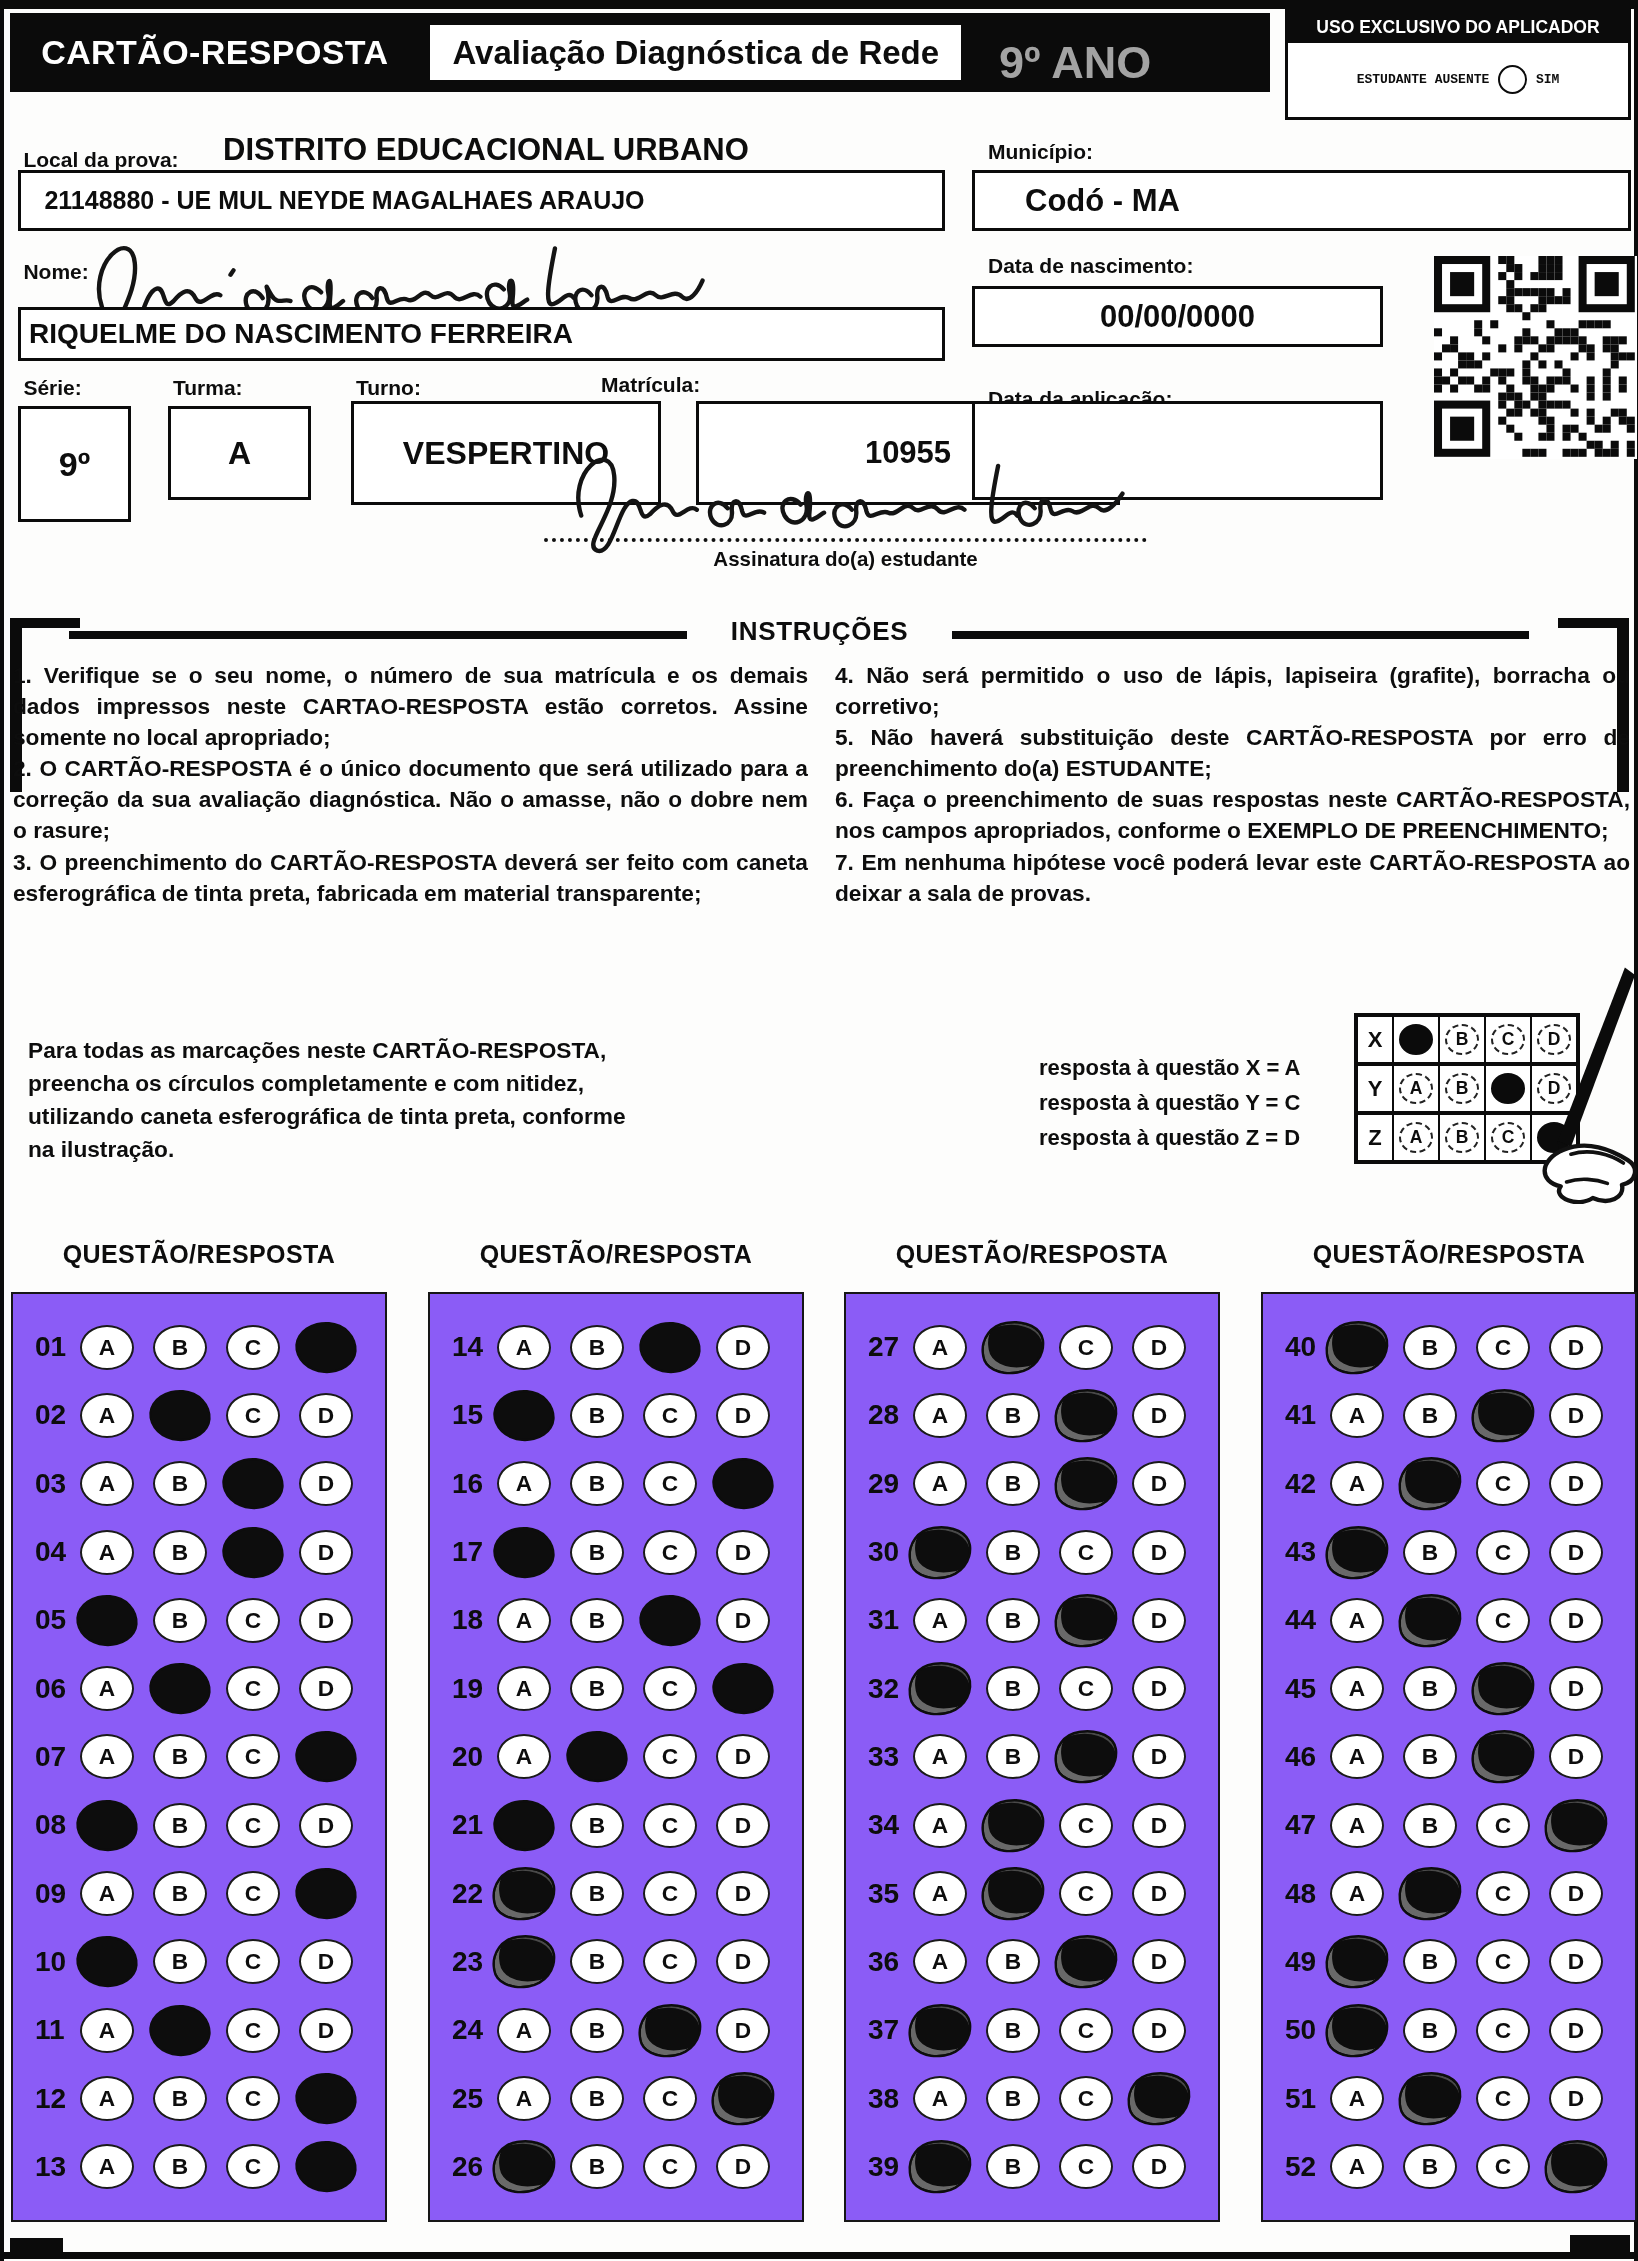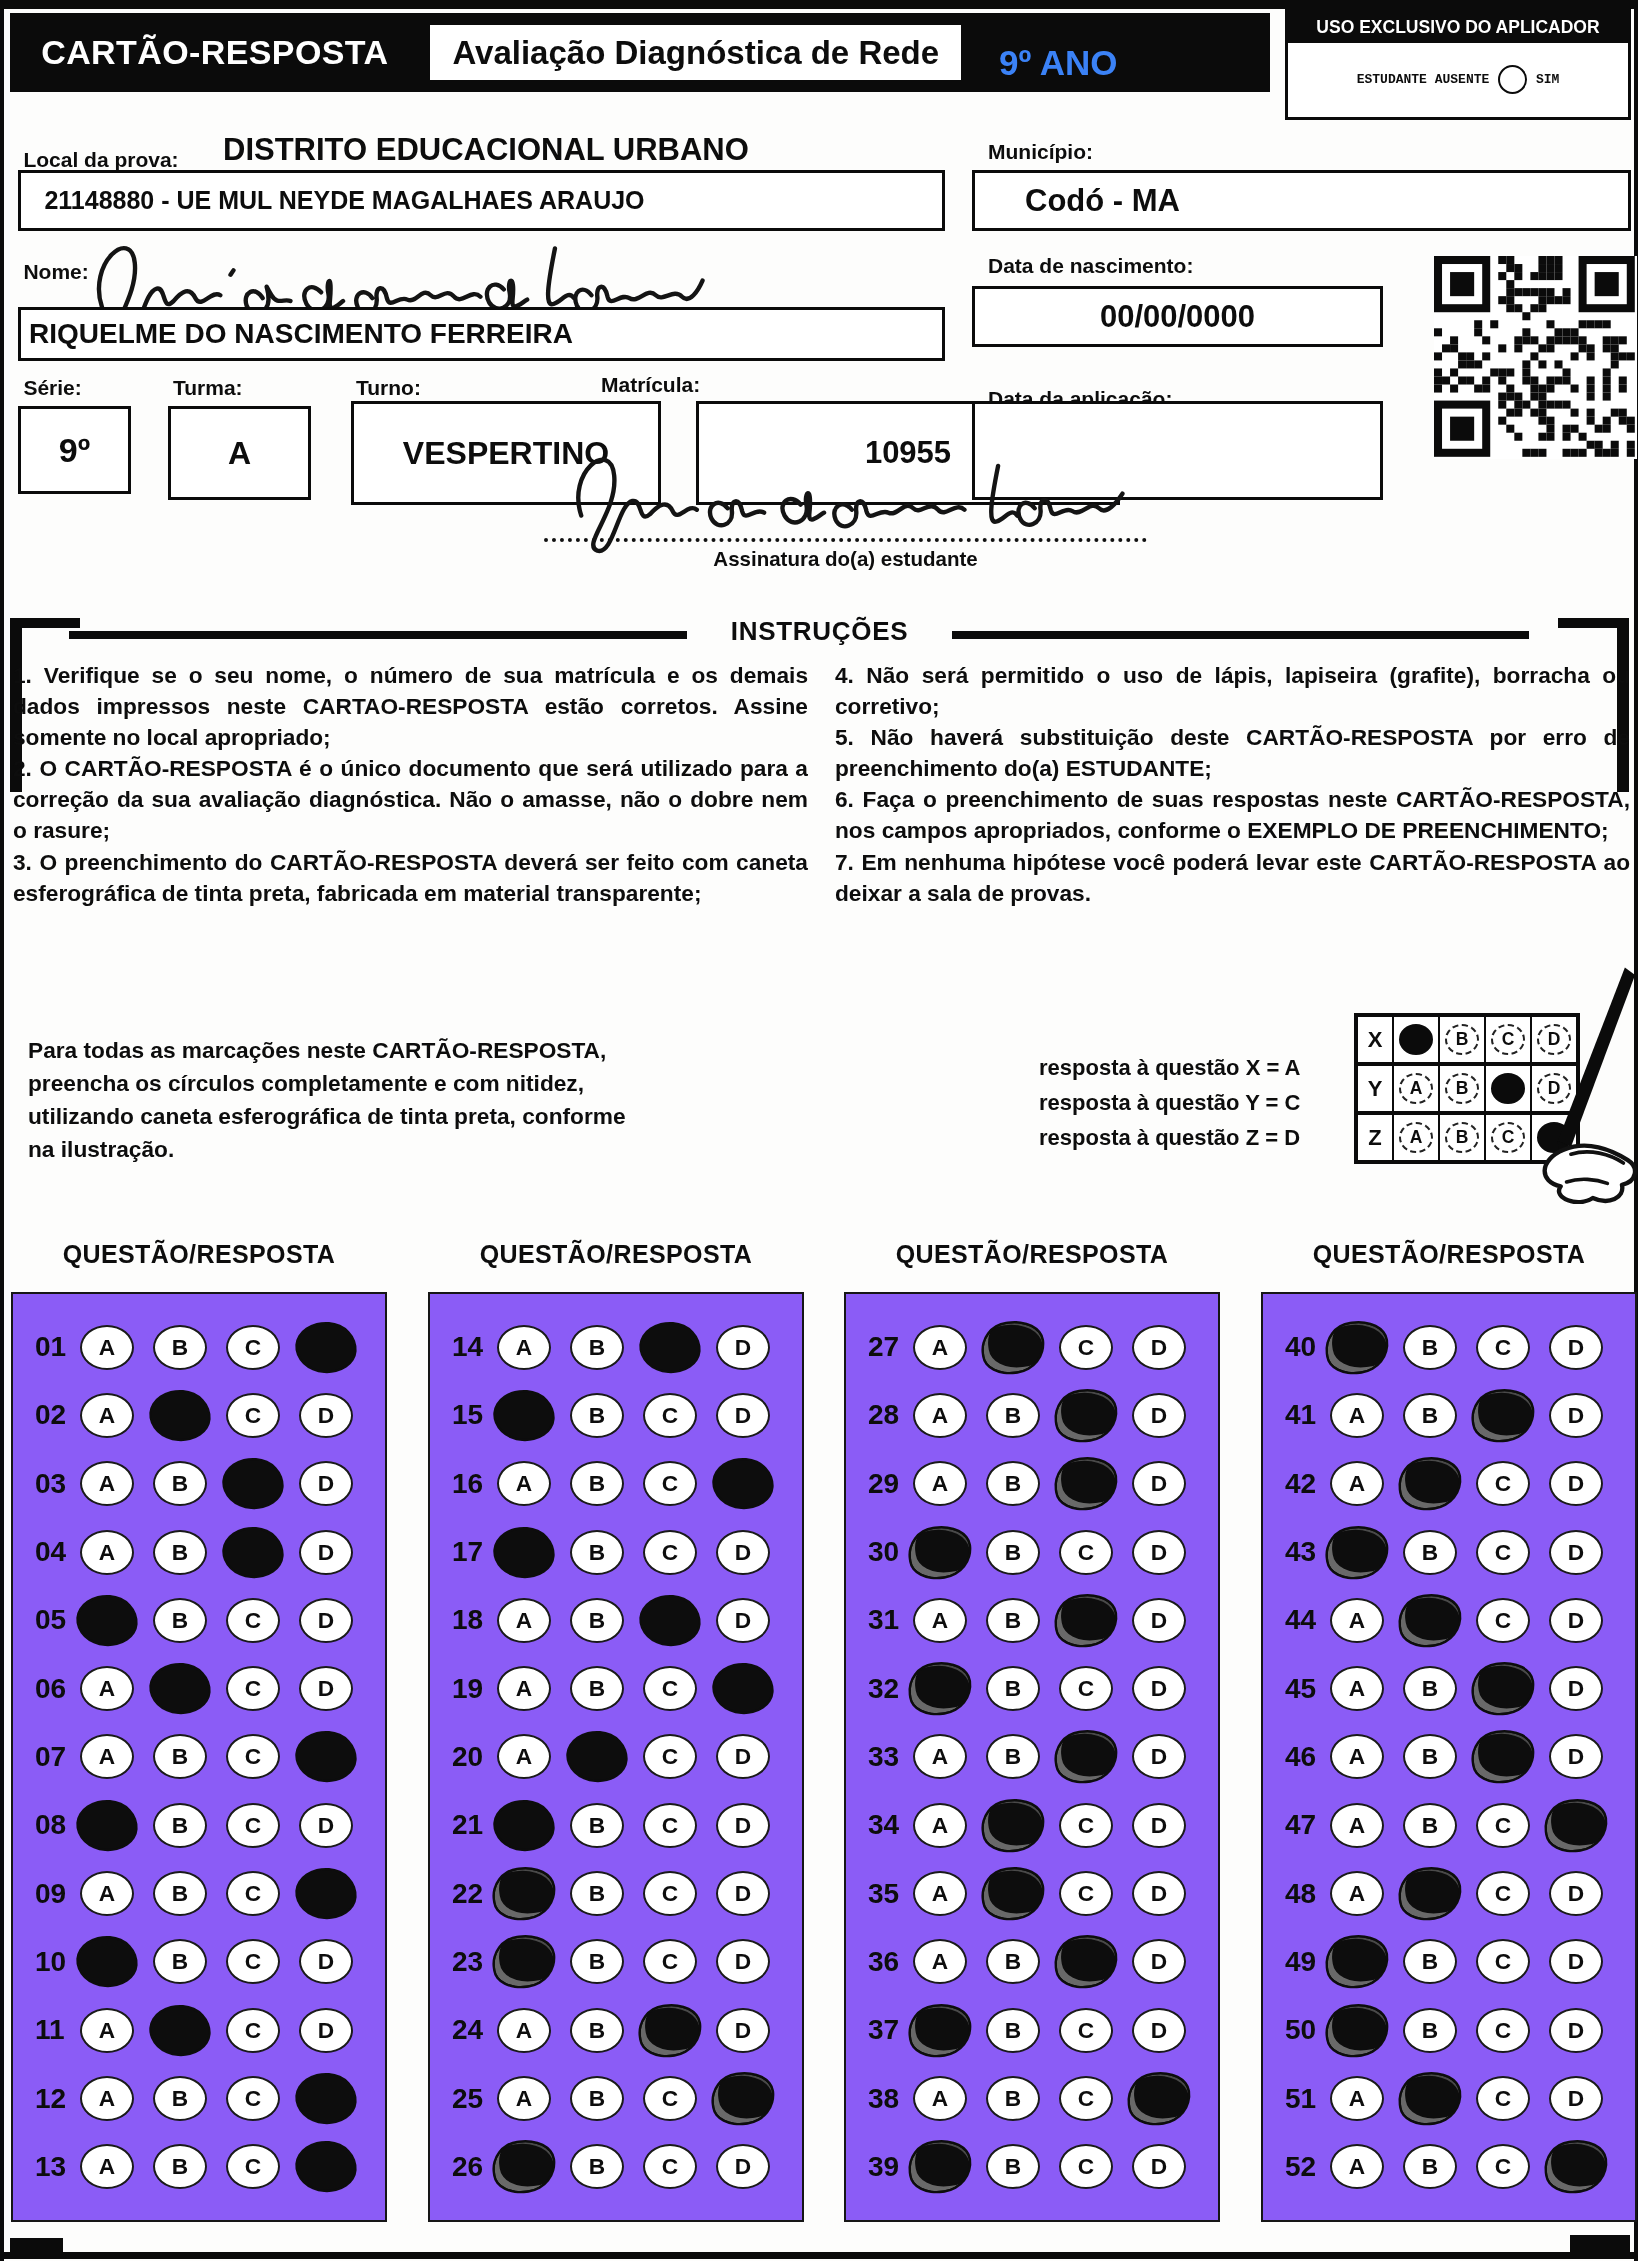--- a/index.html
+++ b/index.html
@@ -9,21 +9,21 @@
   .frame-top{position:absolute;left:0;top:0;width:1639px;height:8.8px;background:#0b0b0b;}
   .frame-left{position:absolute;left:0;top:0;width:4.4px;height:2261px;background:#0b0b0b;}
   .frame-right{position:absolute;left:1634px;top:0;width:4.4px;height:2261px;background:#0b0b0b;}
   .frame-bottom{position:absolute;left:0;top:2252px;width:1639px;height:7.3px;background:#0b0b0b;}
 
   
   .header-strip{position:absolute;left:10.2px;top:13px;width:1260px;height:79px;background:#0b0b0b;
                 display:flex;align-items:center;}
   .hdr-title{color:#fff;font-weight:700;font-size:34px;margin-left:31px;letter-spacing:0.4px;white-space:nowrap;}
   .hdr-subbox{background:#fff;margin-left:42px;padding:8.8px 22px;font-weight:700;font-size:33px;white-space:nowrap;}
-  .hdr-grade{color:#3b82f6;font-weight:700;font-size:35px;margin-left:38px;white-space:nowrap;margin-top:20px;}
+  .hdr-grade{color:#a3a3a3;font-weight:700;font-size:45px;margin-left:38px;white-space:nowrap;margin-top:20px;}
   .examiner{position:absolute;left:1285px;top:8.8px;width:346px;height:111px;border:3.7px solid #0b0b0b;
             box-sizing:border-box;background:#fff;display:flex;flex-direction:column;}
   .examiner-bar{background:#0b0b0b;color:#fff;font-weight:700;font-size:17.5px;text-align:center;padding:5.1px 0;}
   .examiner-row{flex:1;display:flex;align-items:center;justify-content:center;gap:8.8px;font-weight:700;font-size:13px;font-family:Liberation Mono, monospace;}
   .absent-circle{width:29px;height:29px;border:2.9px solid #0b0b0b;border-radius:50%;box-sizing:border-box;}
 
   .lbl{position:absolute;font-weight:700;font-size:21px;white-space:nowrap;}
   .box{position:absolute;border:3.7px solid #0b0b0b;box-sizing:border-box;display:flex;align-items:center;
        font-weight:700;background:#fff;}
   .big-val{position:absolute;font-weight:700;font-size:31px;white-space:nowrap;}
@@ -304,21 +304,21 @@
       <rect x="22" y="22" width="33" height="33" fill="#0b0b0b"></rect>
       <rect x="198" y="0" width="77" height="77" fill="#0b0b0b"></rect>
       <rect x="209" y="11" width="55" height="55" fill="#fff"></rect>
       <rect x="220" y="22" width="33" height="33" fill="#0b0b0b"></rect>
       <rect x="0" y="198" width="77" height="77" fill="#0b0b0b"></rect>
       <rect x="11" y="209" width="55" height="55" fill="#fff"></rect>
       <rect x="22" y="220" width="33" height="33" fill="#0b0b0b"></rect>
     </svg>
 
   <div class="lbl" style="left:23.4px;top:376px;">Série:</div>
-  <div class="box" style="left:18px;top:406px;width:113px;height:88px;font-size:34px;justify-content:center;">9º</div>
+  <div class="box" style="left:18px;top:406px;width:113px;height:116px;font-size:34px;justify-content:center;">9º</div>
 
   <div class="lbl" style="left:173px;top:376px;">Turma:</div>
   <div class="box" style="left:168px;top:406px;width:143px;height:94px;font-size:32px;justify-content:center;">A</div>
 
   <div class="lbl" style="left:356px;top:376px;">Turno:</div>
   <div class="box" style="left:351px;top:401px;width:310px;height:104px;font-size:32px;justify-content:center;">VESPERTINO</div>
 
   <div class="lbl" style="left:601px;top:373px;">Matrícula:</div>
   <div class="box" style="left:696px;top:401px;width:424px;height:104px;font-size:31px;justify-content:center;">10955</div>
 

